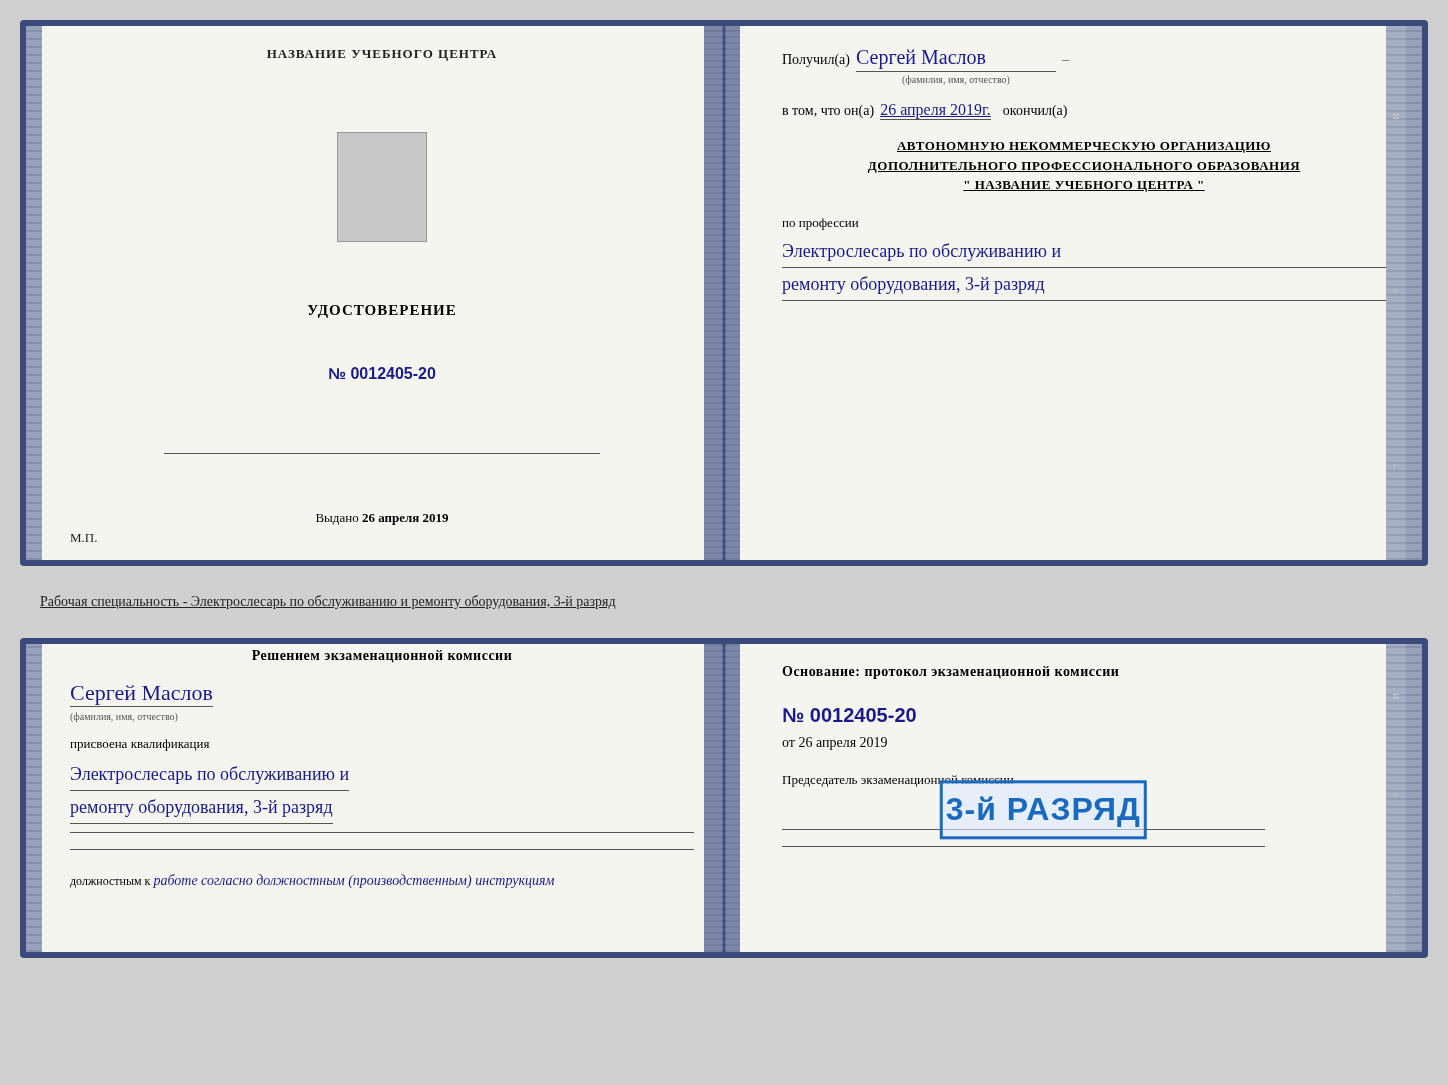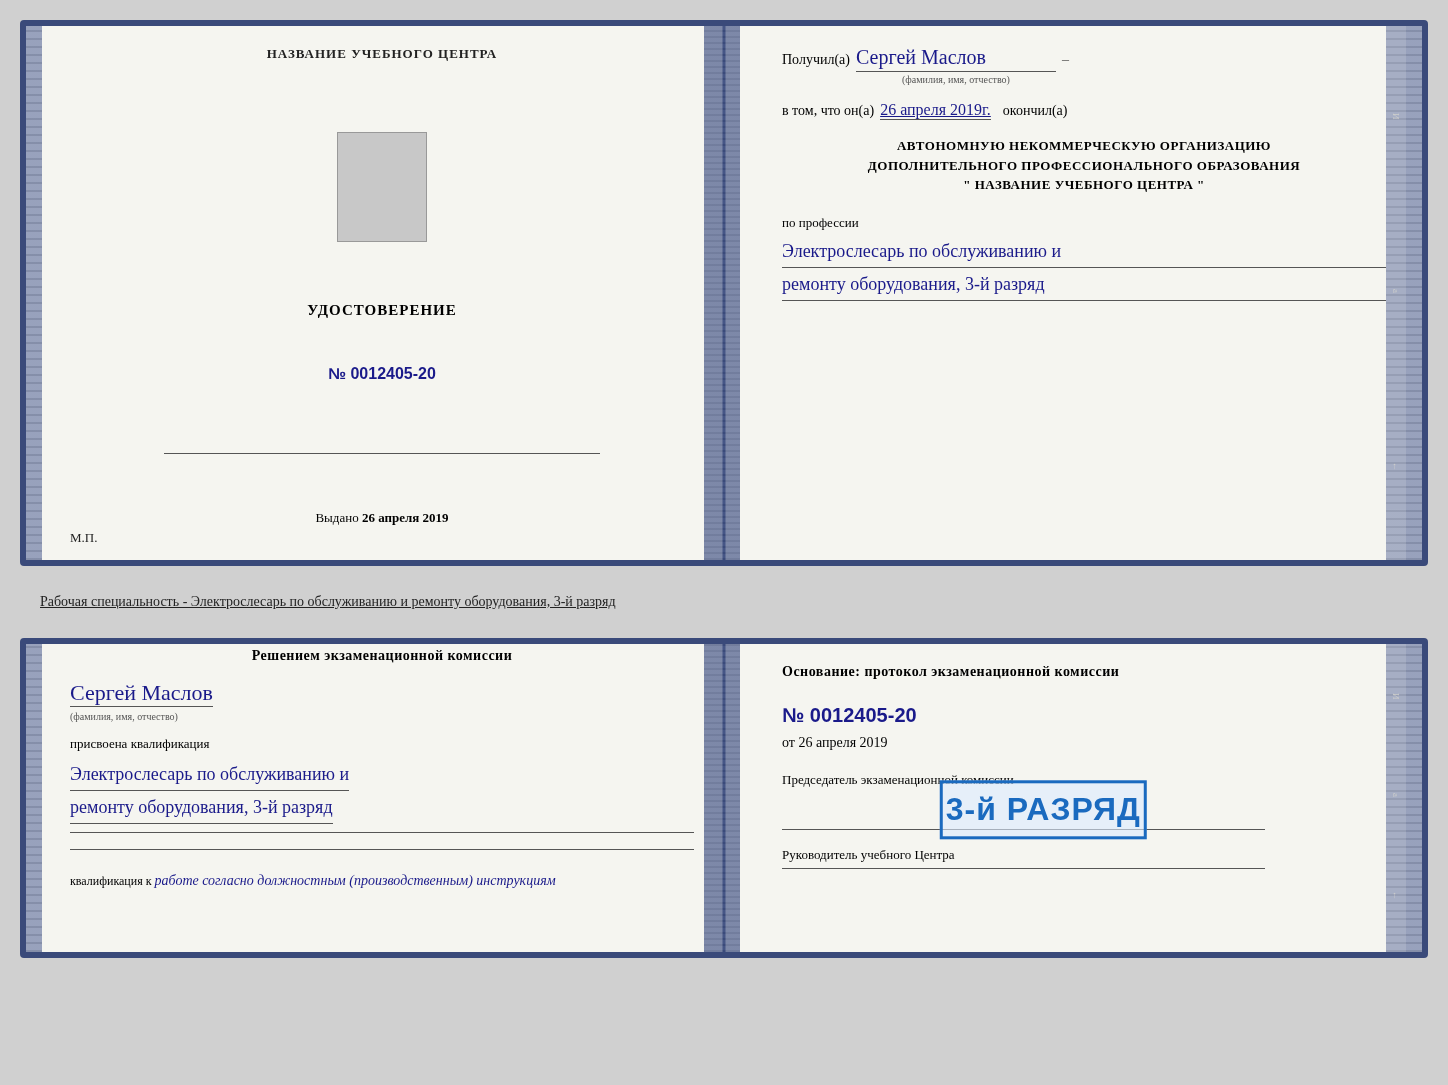--- a/index.html
+++ b/index.html
@@ -193,20 +193,21 @@
     }
 
     .org-block {
       font-size: 13px;
       font-weight: bold;
       text-align: center;
       text-transform: uppercase;
       line-height: 1.5;
       margin-bottom: 12px;
       letter-spacing: 0.5px;
+      text-decoration: underline;
     }
 
     .profession-label {
       font-size: 13px;
       margin-bottom: 4px;
     }
 
     .profession-handwritten {
       font-family: 'Segoe Script', 'Brush Script MT', cursive;
       font-size: 18px;
@@ -476,21 +477,21 @@
       </div>
 
       <div class="assigned-qual">присвоена квалификация</div>
       <span class="qual-hw">Электрослесарь по обслуживанию и</span>
       <span class="qual-hw">ремонту оборудования, 3-й разряд</span>
 
       <div class="sig-line"></div>
       <div class="sig-line"></div>
 
       <div class="допускается-line">
-        <span>квалификация к</span>
+        <span>должностным к</span>
         <span class="допускается-hw">работе согласно должностным (производственным) инструкциям</span>
       </div>
 
       <div class="spine-strip"></div>
     </div>
 
     <div class="booklet-right bottom-right-content">
       <div class="spine-strip"></div>
       <div style="padding-left:20px;">
         <div class="osnov-title">Основание: протокол экзаменационной комиссии</div>
@@ -501,21 +502,20 @@
         </div>
 
         <div class="protocol-date">
           <span>от</span>
           <span>26 апреля 2019</span>
         </div>
 
         <div class="chairman-label">Председатель экзаменационной комиссии</div>
         <div class="sig-line2"></div>
 
-        <div class="rukov-label">Руководитель учебного Центра</div>
         <div class="sig-line2"></div>
       </div>
 
       <div class="stamp">
         <div class="stamp-text">3-й РАЗРЯД</div>
       </div>
 
       <div class="right-side-decor">
         <span class="right-text-rotated">И</span>
         <span class="right-text-rotated">а</span>

